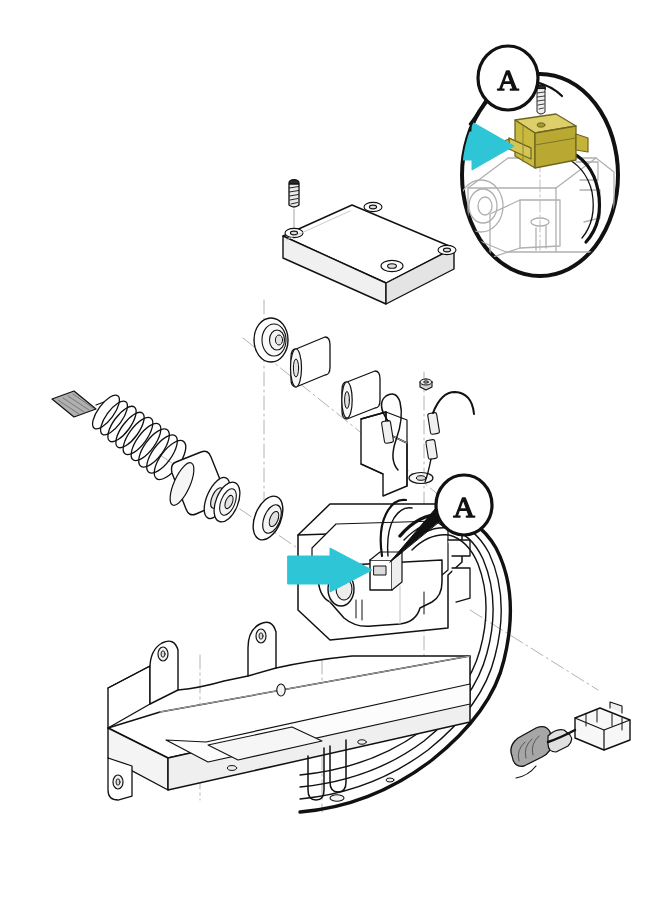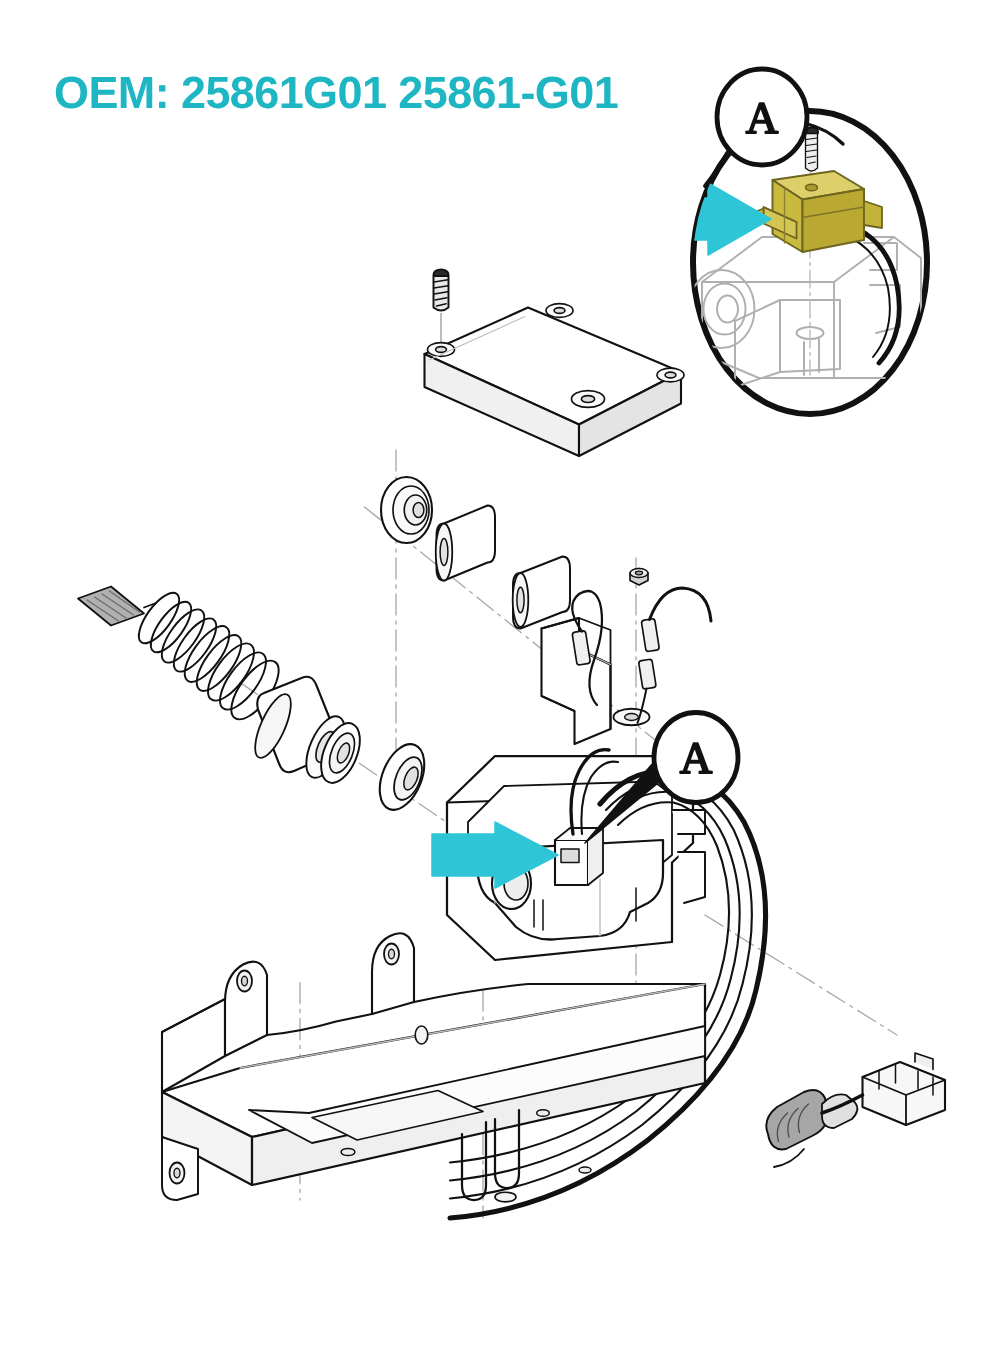--- a/index.html
+++ b/index.html
@@ -43,21 +43,20 @@
     fill: #111111;
     text-anchor: middle;
     dominant-baseline: central;
   }
 </style>
 </head>
 <body>
 
 <div id="page">
 
-  <div id="oem-title">OEM: 25861G01 25861-G01</div>
 
   <svg id="diagram-svg" viewBox="0 0 660 900">
 
     <defs>
 
       <clipPath id="clip-spring">
         <rect x="85" y="388" width="95" height="92"></rect>
       </clipPath>
       <clipPath id="clip-detail">
         <ellipse cx="540" cy="175" rx="78" ry="101"></ellipse>

